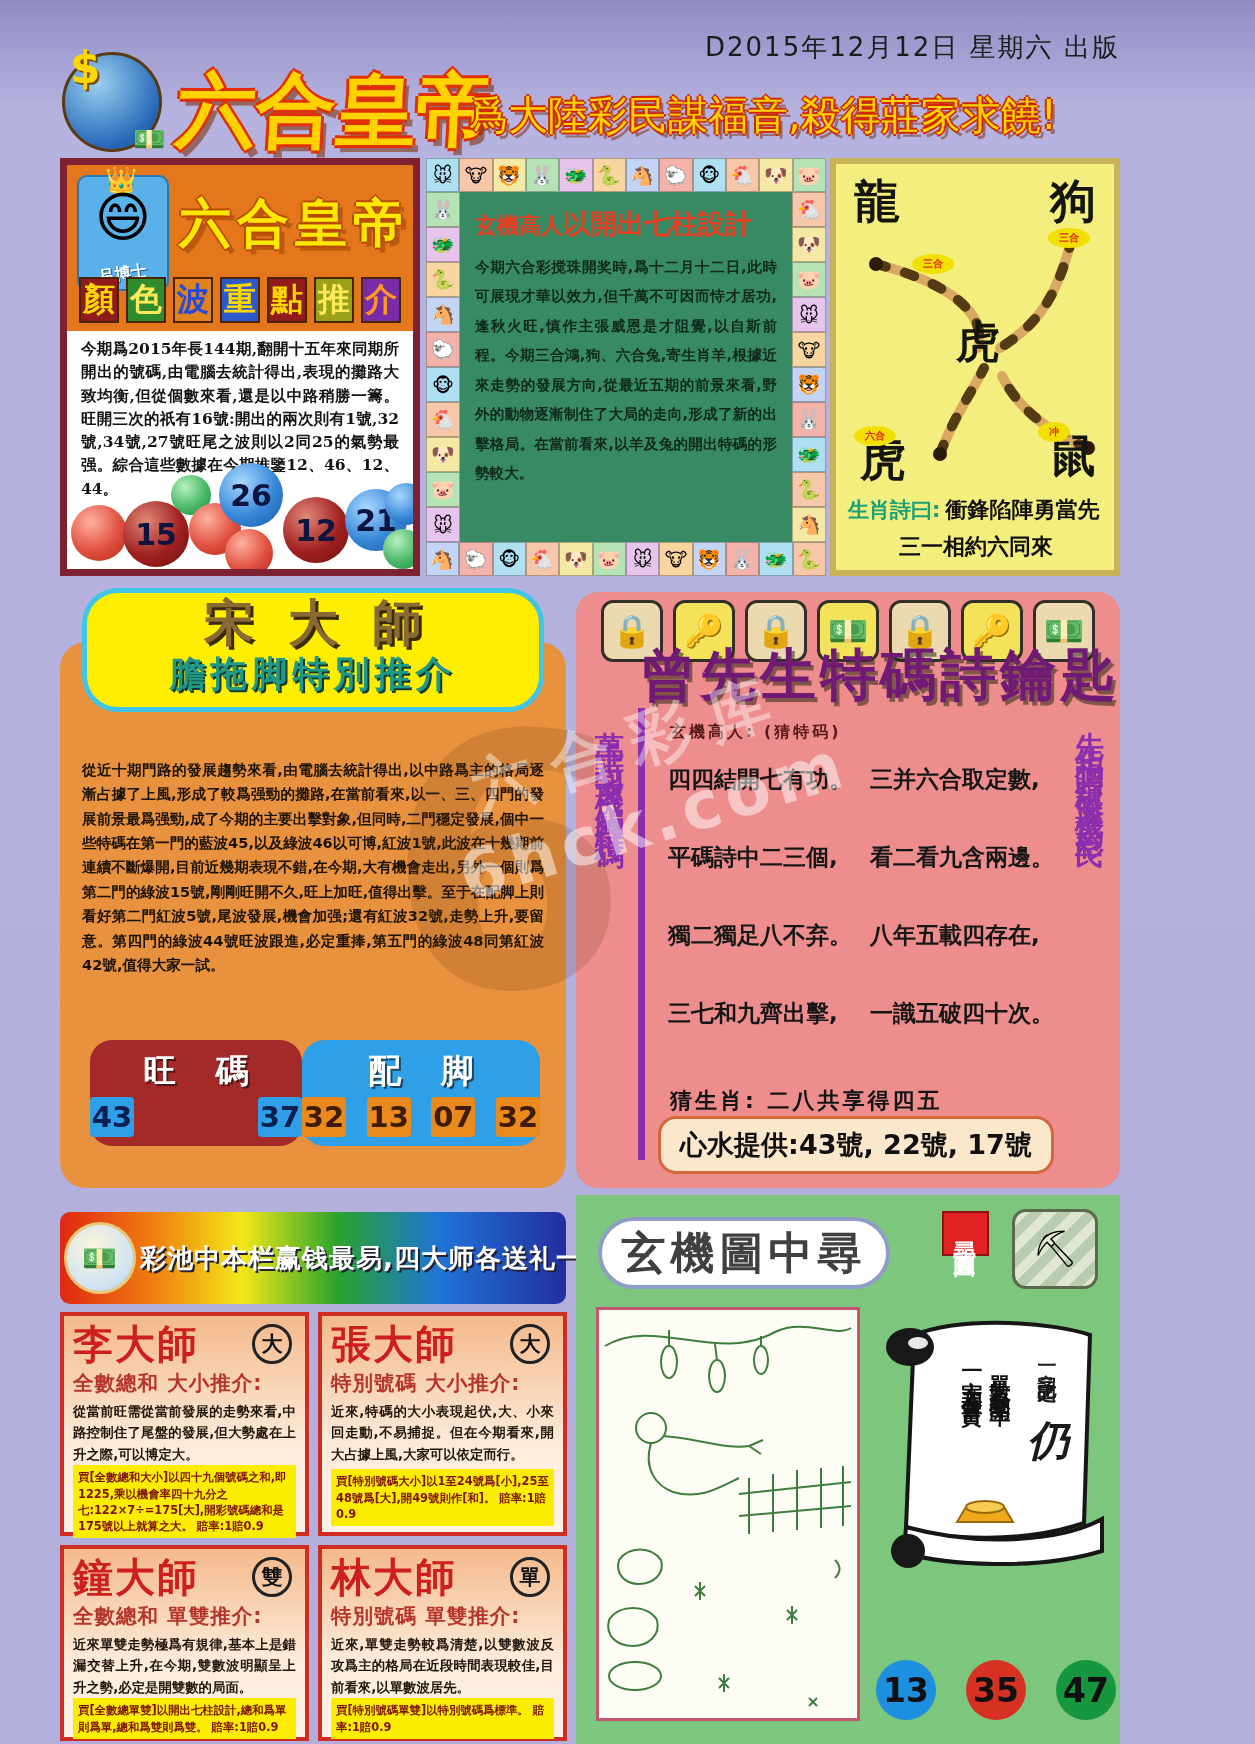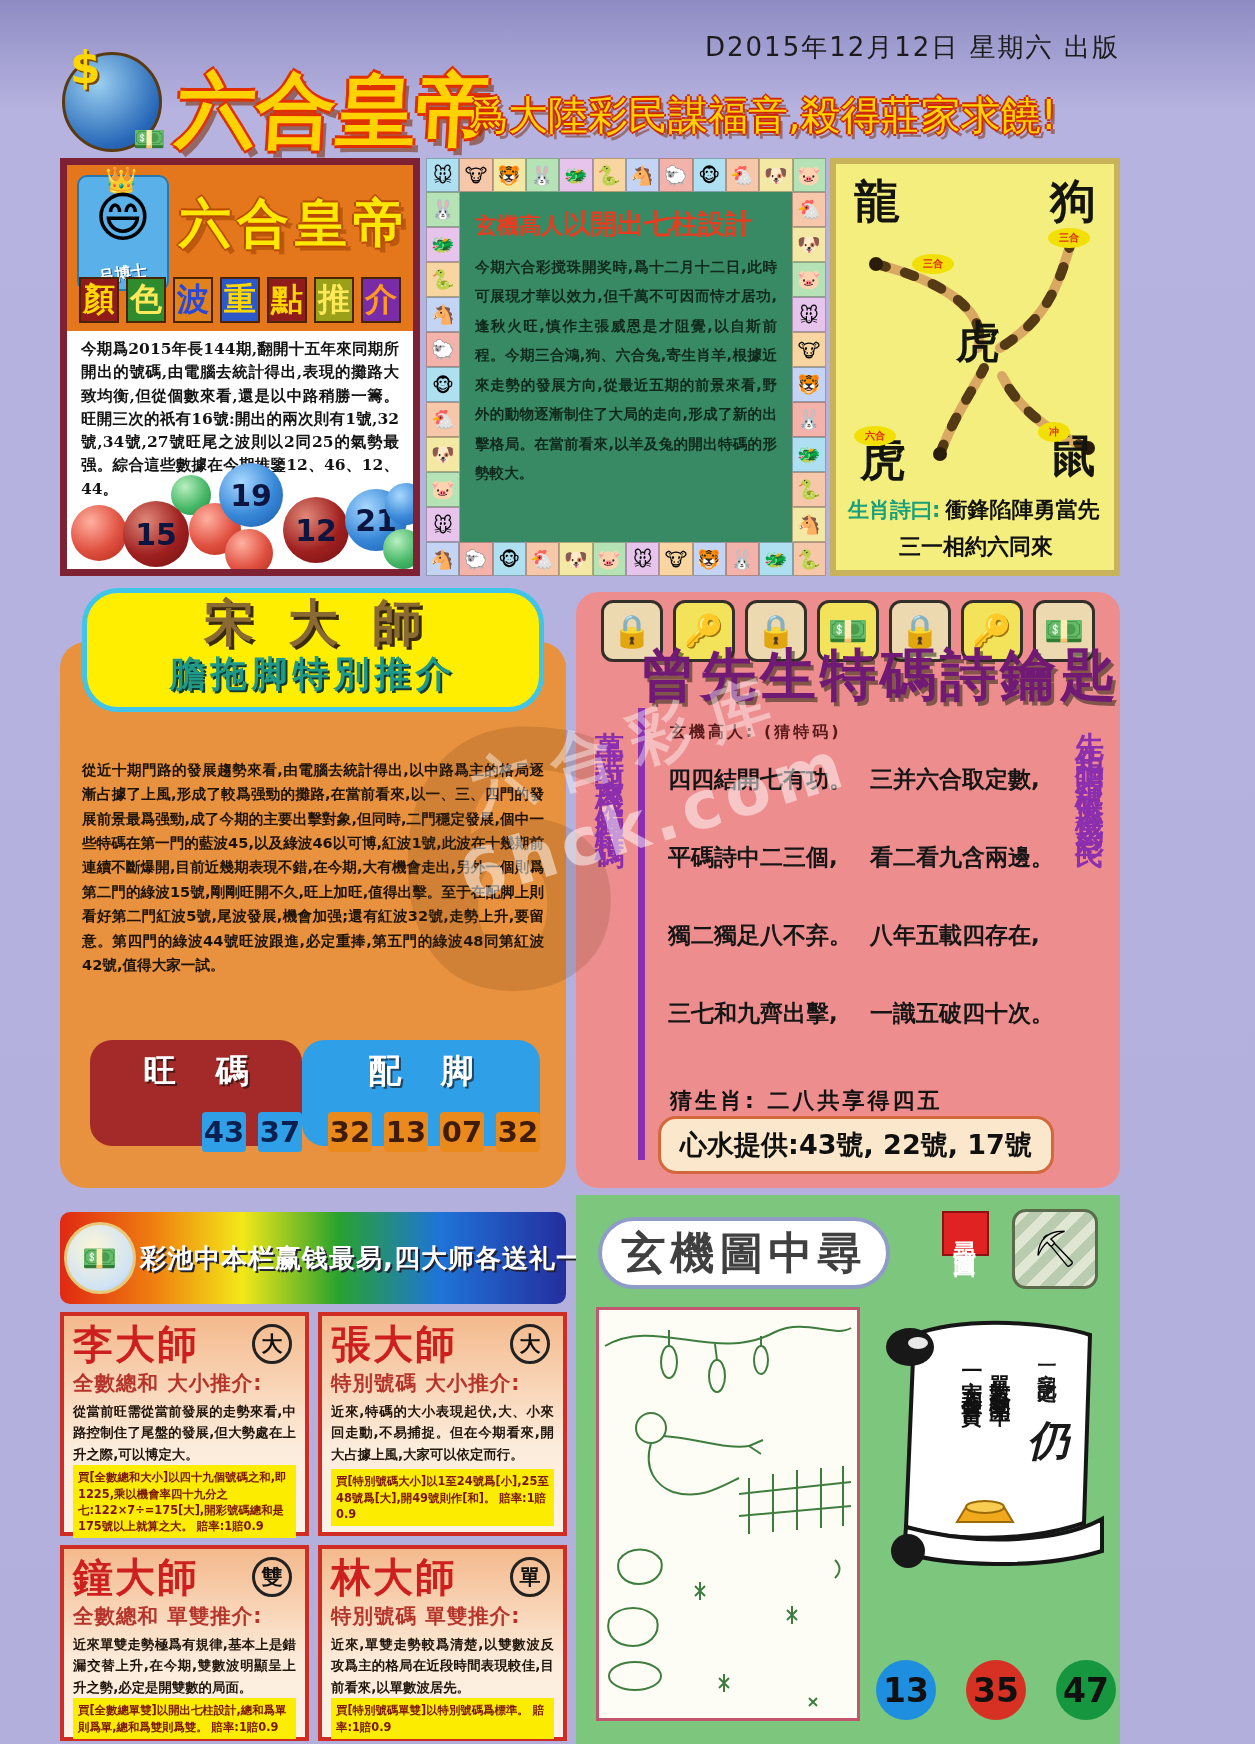--- a/index.html
+++ b/index.html
@@ -63,21 +63,21 @@
   .zp-l2{font-size:22px;font-weight:700;color:#111;text-align:center;margin-top:7px;font-family:"DejaVu Serif",serif;}
   
   .song-box{position:absolute;left:60px;top:642px;width:506px;height:546px;background:#e8913e;border-radius:26px;}
   .song-banner{position:absolute;top:-54px;left:50%;transform:translateX(-50%);width:452px;background:#ffee00;border:5px solid #40c4e8;border-radius:36px;text-align:center;padding:4px 0 8px;}
   .song-name{display:block;font-size:50px;font-weight:900;color:#8a6a33;letter-spacing:34px;padding-left:34px;line-height:1.05;text-shadow:3px 3px 0 #3a2a10;white-space:nowrap;}
   .song-sub{display:block;font-size:36px;font-weight:900;color:#1f9a88;letter-spacing:5px;text-shadow:2px 2px 0 #143a34;white-space:nowrap;}
   .song-body{position:absolute;top:116px;left:22px;right:22px;margin:0;font-size:14.6px;line-height:1.67;font-weight:700;color:#1c1208;text-align:justify;}
   .hot-box{position:absolute;left:30px;bottom:42px;width:212px;height:106px;background:#a42a2a;border-radius:22px;text-align:center;}
   .leg-box{position:absolute;right:26px;bottom:42px;width:238px;height:106px;background:#2fa0e8;border-radius:22px;text-align:center;}
   .big-label{display:block;font-size:33px;color:#fff;font-weight:900;letter-spacing:14px;padding-left:14px;text-shadow:2px 2px 0 rgba(20,10,10,.6);margin-top:9px;white-space:nowrap;}
-  .num-row{display:flex;gap:12px;justify-content:flex-end;margin-top:18px;}
+  .num-row{display:flex;gap:12px;justify-content:space-between;margin-top:3px;}
   .num-tile{width:44px;height:40px;font-size:29px;font-weight:900;display:flex;align-items:center;justify-content:center;border-radius:4px;}
   .hot-tile{background:#2fa0e8;color:#0a2050;}
   .leg-tile{background:#ea8a1c;color:#401c08;}
   
   .zeng-box{position:absolute;left:576px;top:592px;width:544px;height:596px;background:#ee8d8d;border-radius:22px;overflow:hidden;}
   .key-tiles{position:absolute;top:8px;left:24px;right:24px;display:flex;gap:10px;justify-content:center;}
   .key-tile{width:62px;height:62px;border-radius:12px;border:3px solid #33302a;display:flex;align-items:center;justify-content:center;font-size:32px;box-sizing:border-box;}
   .zeng-title{position:absolute;top:46px;left:0;right:0;text-align:right;font-size:56px;font-weight:900;color:#701a75;letter-spacing:4px;white-space:nowrap;
     text-shadow:3px 4px 0 rgba(40,40,20,.55);}
   .zeng-vert{position:absolute;writing-mode:vertical-rl;font-size:29px;font-weight:900;color:#8b2fae;letter-spacing:11px;}
@@ -159,21 +159,21 @@
           <div class="cb-tile" style="background: rgb(154, 160, 24); color: rgb(255, 233, 90);">推</div>
           <div class="cb-tile" style="background: rgb(122, 43, 168); color: rgb(255, 154, 32);">介</div>
         </div>
     </div>
     <p class="cb-body">今期爲2015年長144期,翻開十五年來同期所開出的號碼,由電腦去統計得出,表現的攤路大致均衡,但從個數來看,還是以中路稍勝一籌。旺開三次的祇有16號:開出的兩次則有1號,32號,34號,27號旺尾之波則以2同25的氣勢最强。綜合這些數據在今期推鑒12、46、12、44。</p>
     <div class="balls">
       <span class="ball b-red" style="left:4px;bottom:8px;width:56px;height:56px;"></span>
       <span class="ball b-green" style="left:104px;bottom:54px;width:40px;height:40px;"></span>
       <span class="ball b-dkred" style="left:56px;bottom:2px;width:66px;height:66px;">15</span>
       <span class="ball b-red" style="left:122px;bottom:14px;width:52px;height:52px;"></span>
-      <span class="ball b-blue" style="left:152px;bottom:42px;width:64px;height:64px;">19</span>
+      <span class="ball b-blue" style="left:152px;bottom:42px;width:64px;height:64px;">26</span>
       <span class="ball b-red" style="left:158px;bottom:-8px;width:48px;height:48px;"></span>
       <span class="ball b-dkred" style="left:216px;bottom:6px;width:66px;height:66px;">12</span>
       <span class="ball b-blue" style="left:278px;bottom:18px;width:62px;height:62px;">21</span>
       <span class="ball b-blue" style="left:318px;bottom:44px;width:42px;height:42px;"></span>
       <span class="ball b-green" style="left:316px;bottom:0px;width:40px;height:40px;"></span>
     </div>
   </section>
 
   <section class="chen-box">
     <div class="zt zt-h zt-top" id="zs-top">

